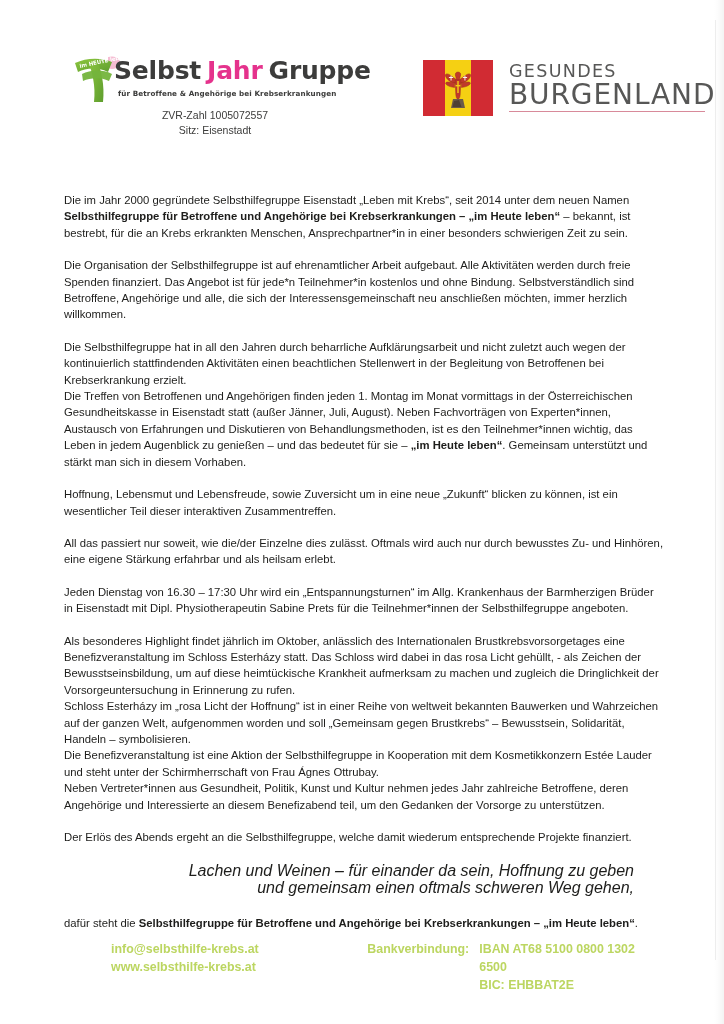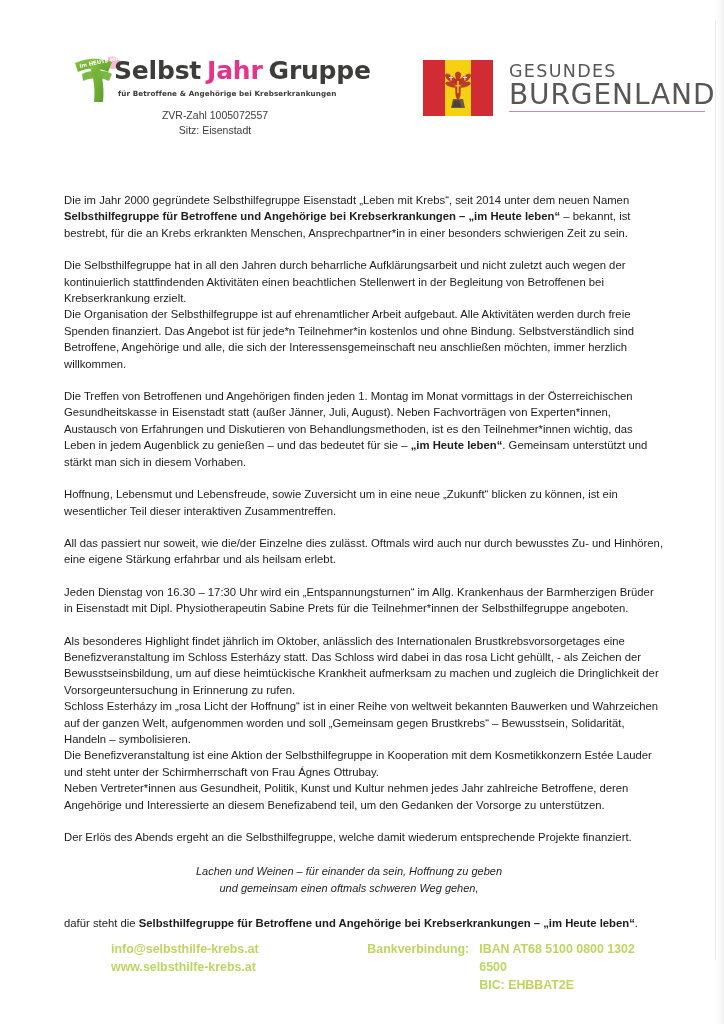--- a/index.html
+++ b/index.html
@@ -152,24 +152,24 @@
     line-height: 16.4px;
     color: #1d1d1b;
     margin-bottom: 16px;
     text-align: left;
     font-family: "Liberation Sans", sans-serif;
   }
   .para.tight { margin-bottom: 0; }
   .para b, .para strong { font-weight: 700; }
 
   .quote {
-    font-size: 11px;
+    font-size: 16px;
     line-height: 16.8px;
     font-style: italic;
-    text-align: center;
+    text-align: right;
     color: #1d1d1b;
     margin: 18px 0 18px 0;
     padding-right: 30px;
   }
   .quote .q-line { display: block; }
 
   .closing {
     font-size: 11.3px;
     line-height: 16.4px;
     color: #1d1d1b;
@@ -273,23 +273,23 @@
         <div class="bg-line2">BURGENLAND</div>
         <div class="bg-underline"></div>
       </span>
     </div>
   </div>
 
   <div class="content">
 
     <p class="para"><span>Die im Jahr 2000 gegründete Selbsthilfegruppe Eisenstadt „Leben mit Krebs“, seit 2014 unter dem neuen Namen </span><b>Selbsthilfegruppe für Betroffene und Angehörige bei Krebserkrankungen – „im Heute leben“</b><span> – bekannt, ist bestrebt, für die an Krebs erkrankten Menschen, Ansprechpartner*in in einer besonders schwierigen Zeit zu sein.</span></p>
 
+    <p class="para">Die Organisation der Selbsthilfegruppe ist auf ehrenamtlicher Arbeit aufgebaut. Alle Aktivitäten werden durch freie Spenden finanziert. Das Angebot ist für jede*n Teilnehmer*in kostenlos und ohne Bindung. Selbstverständlich sind Betroffene, Angehörige und alle, die sich der Interessensgemeinschaft neu anschließen möchten, immer herzlich willkommen.</p>
+
     <p class="para tight">Die Selbsthilfegruppe hat in all den Jahren durch beharrliche Aufklärungsarbeit und nicht zuletzt auch wegen der kontinuierlich stattfindenden Aktivitäten einen beachtlichen Stellenwert in der Begleitung von Betroffenen bei Krebserkrankung erzielt.</p>
-
-    <p class="para">Die Organisation der Selbsthilfegruppe ist auf ehrenamtlicher Arbeit aufgebaut. Alle Aktivitäten werden durch freie Spenden finanziert. Das Angebot ist für jede*n Teilnehmer*in kostenlos und ohne Bindung. Selbstverständlich sind Betroffene, Angehörige und alle, die sich der Interessensgemeinschaft neu anschließen möchten, immer herzlich willkommen.</p>
 
     <p class="para"><span>Die Treffen von Betroffenen und Angehörigen finden jeden 1. Montag im Monat vormittags in der Österreichischen Gesundheitskasse in Eisenstadt statt (außer Jänner, Juli, August). Neben Fachvorträgen von Experten*innen, Austausch von Erfahrungen und Diskutieren von Behandlungsmethoden, ist es den Teilnehmer*innen wichtig, das Leben in jedem Augenblick zu genießen – und das bedeutet für sie – </span><b>„im Heute leben“</b><span>. Gemeinsam unterstützt und stärkt man sich in diesem Vorhaben.</span></p>
 
     <p class="para">Hoffnung, Lebensmut und Lebensfreude, sowie Zuversicht um in eine neue „Zukunft“ blicken zu können, ist ein wesentlicher Teil dieser interaktiven Zusammentreffen.</p>
 
     <p class="para">All das passiert nur soweit, wie die/der Einzelne dies zulässt. Oftmals wird auch nur durch bewusstes Zu- und Hinhören, eine eigene Stärkung erfahrbar und als heilsam erlebt.</p>
 
     <p class="para">Jeden Dienstag von 16.30 – 17:30 Uhr wird ein „Entspannungsturnen“ im Allg. Krankenhaus der Barmherzigen Brüder in Eisenstadt mit Dipl. Physiotherapeutin Sabine Prets für die Teilnehmer*innen der Selbsthilfegruppe angeboten.</p>
 
     <p class="para tight">Als besonderes Highlight findet jährlich im Oktober, anlässlich des Internationalen Brustkrebsvorsorgetages eine Benefizveranstaltung im Schloss Esterházy statt. Das Schloss wird dabei in das rosa Licht gehüllt, - als Zeichen der Bewusstseinsbildung, um auf diese heimtückische Krankheit aufmerksam zu machen und zugleich die Dringlichkeit der Vorsorgeuntersuchung in Erinnerung zu rufen.</p>

